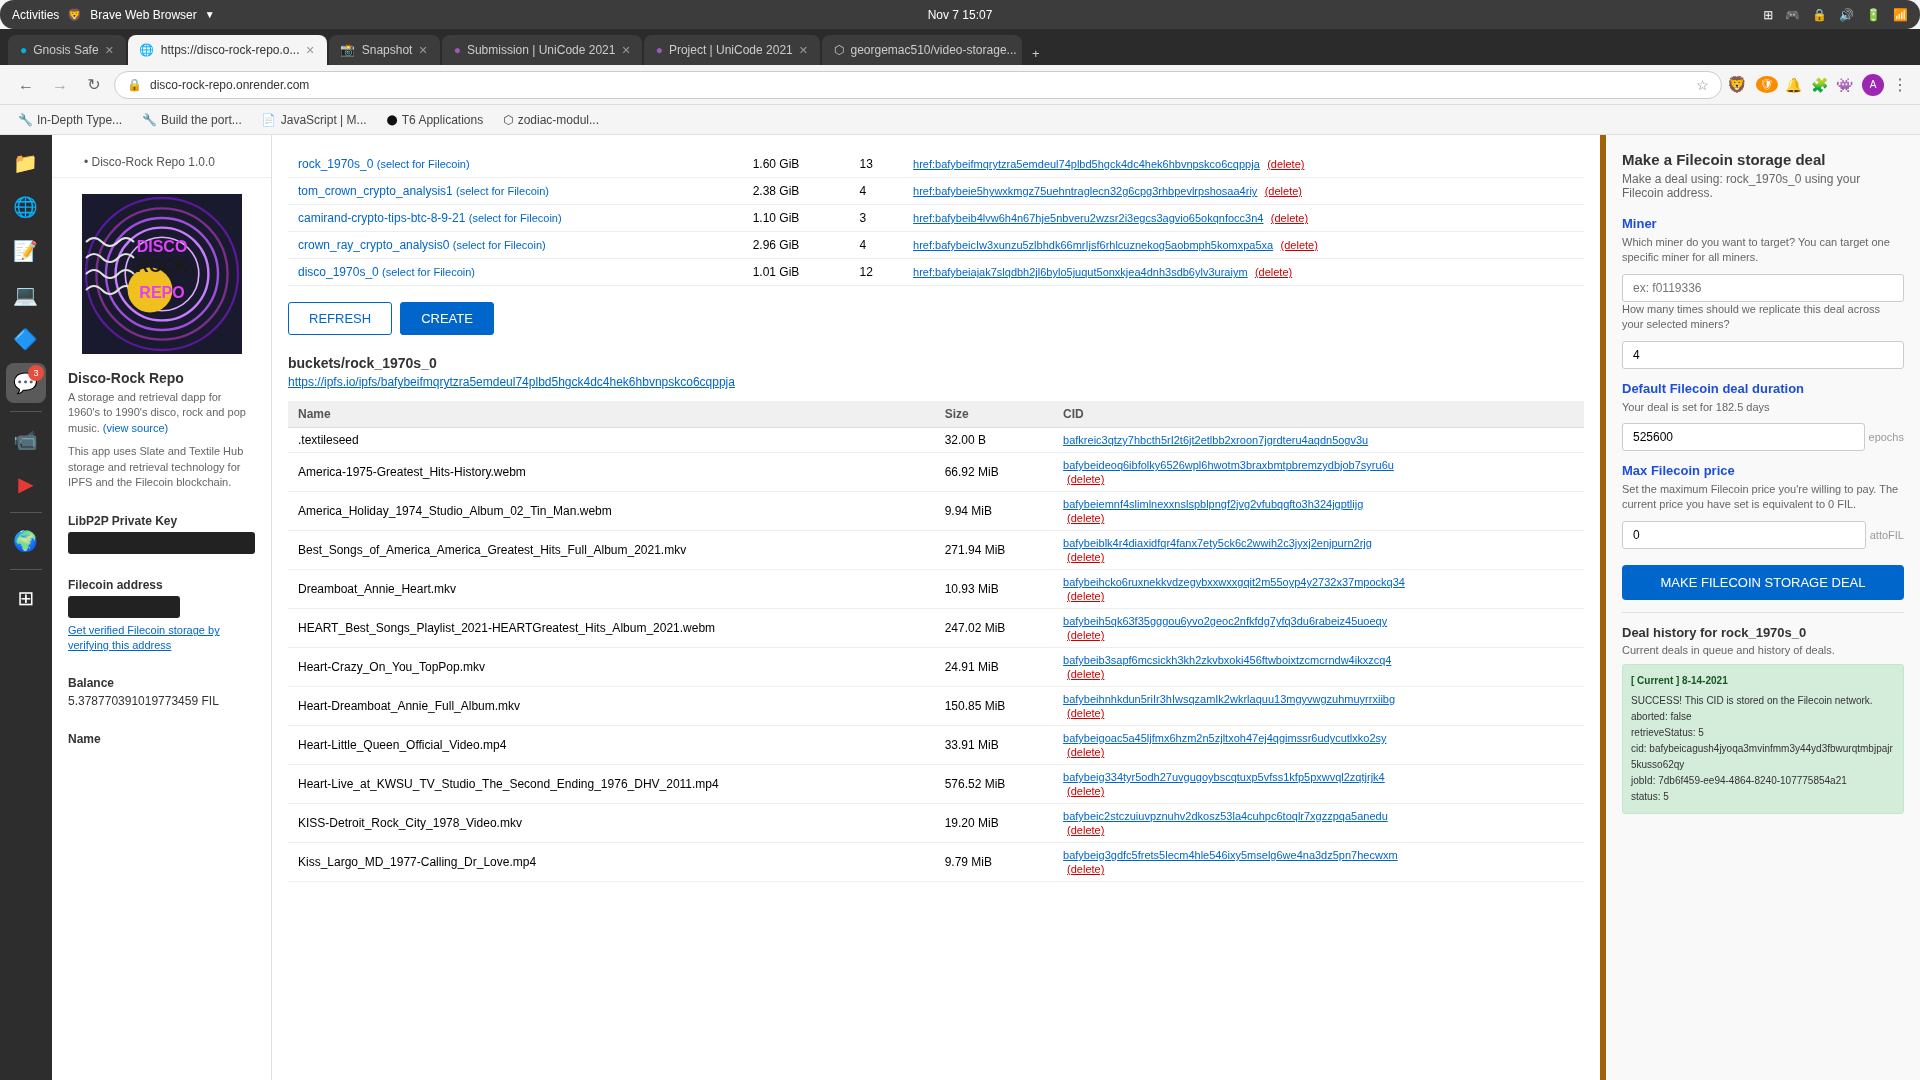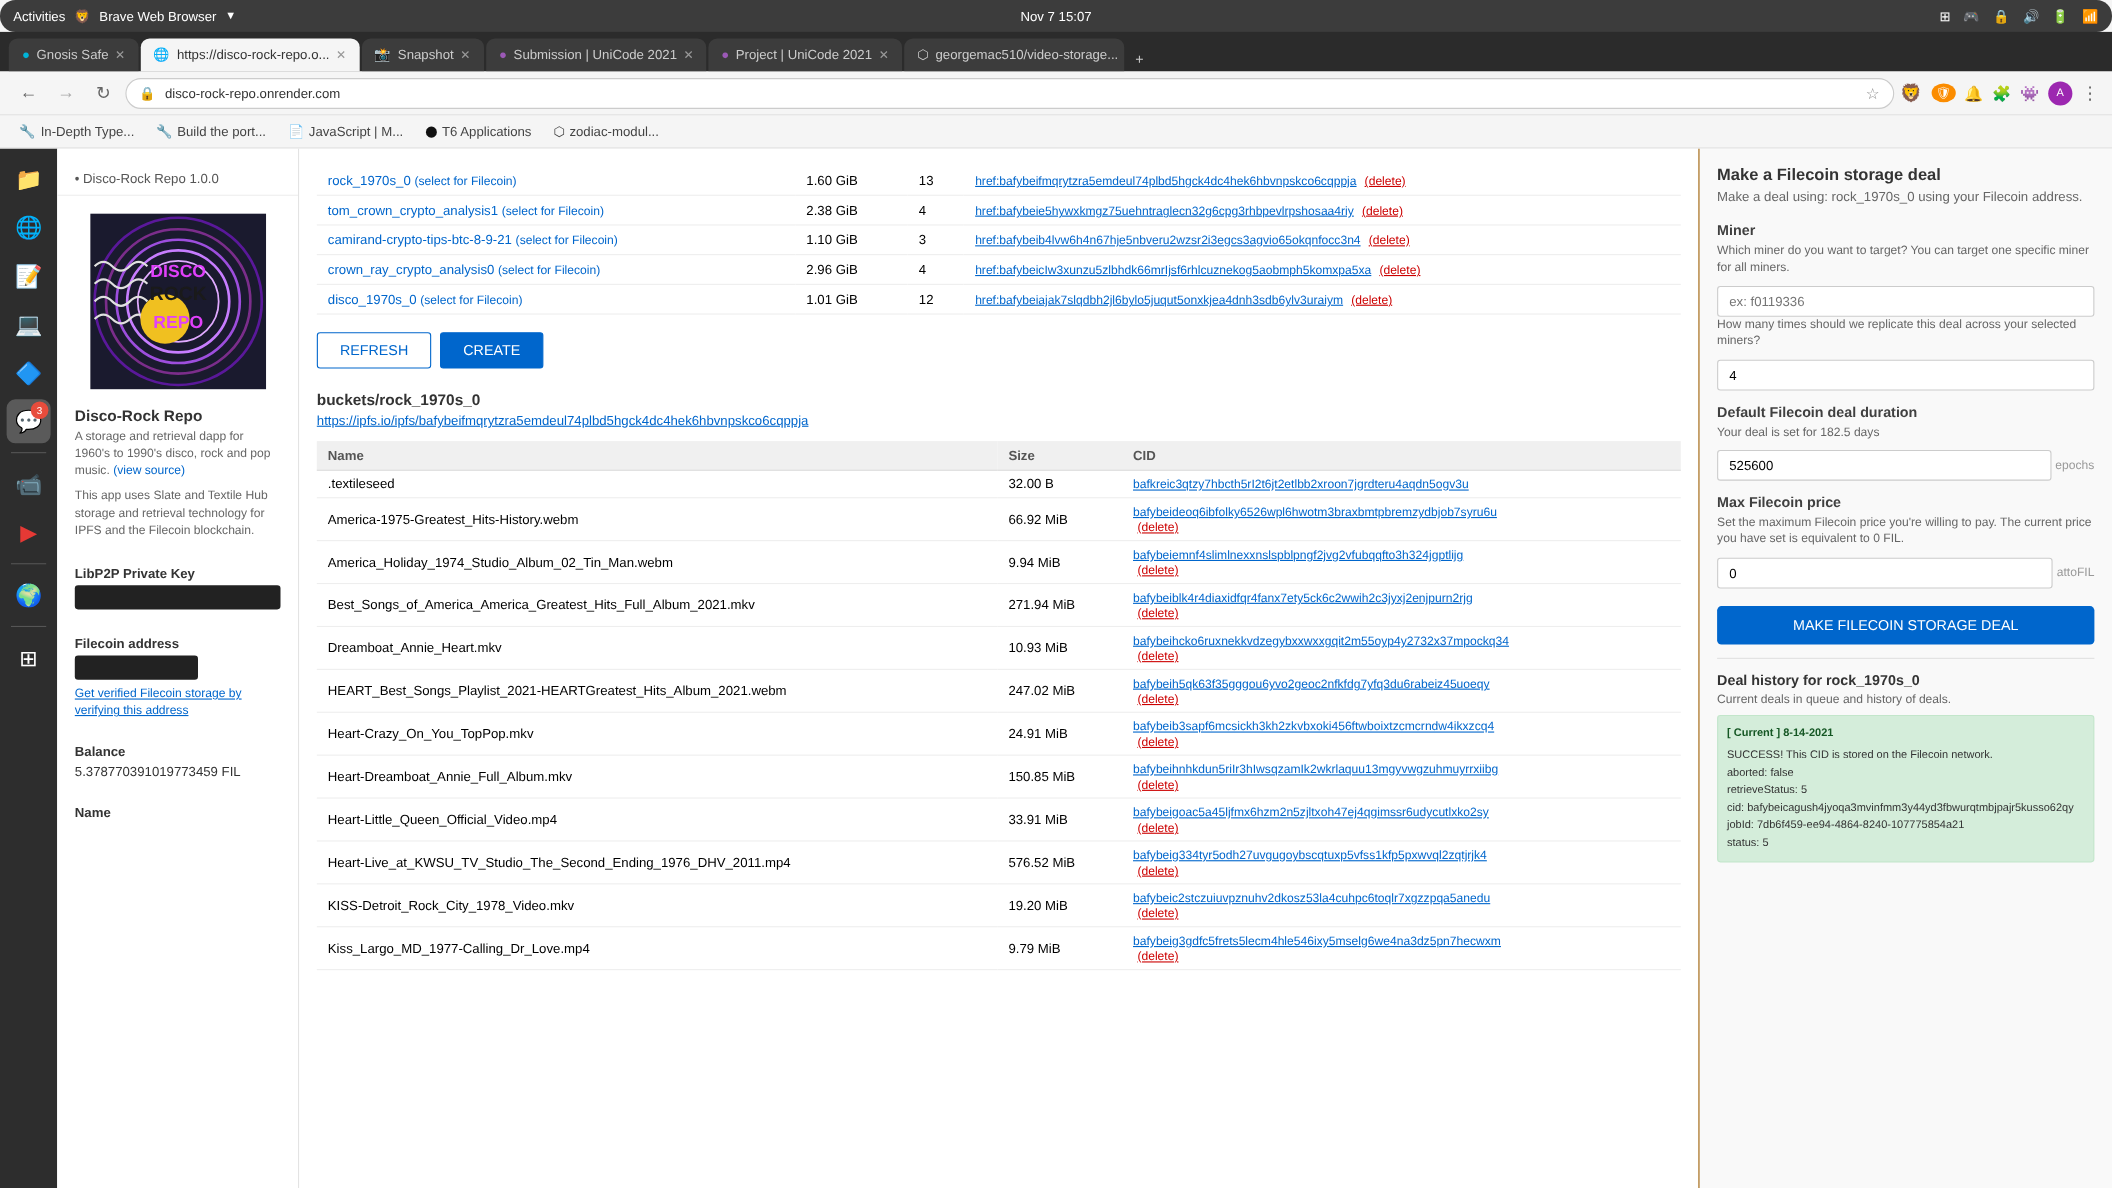--- a/index.html
+++ b/index.html
@@ -164,30 +164,30 @@
     
     .bucket-title { font-size: 14px; font-weight: bold; color: #333; margin-bottom: 4px; }
     .bucket-cid-link { color: #0066cc; font-size: 12px; cursor: pointer; display: block; margin-bottom: 12px; }
 
     .bucket-table { width: 100%; border-collapse: collapse; }
     .bucket-table th { background: #f0f0f0; padding: 6px 10px; text-align: left; font-size: 12px; color: #555; border-bottom: 1px solid #ddd; }
     .bucket-table td { padding: 5px 10px; border-bottom: 1px solid #eee; font-size: 12px; vertical-align: middle; }
 
     
     .right-sidebar {
-      width: 376px;
+      width: 320px;
       background: #f9f9f9;
-      border-left: 1px solid #a16207;
+      border-left: 6px solid #a16207;
       padding: 16px;
       overflow-y: auto;
       font-size: 12px;
     }
     .rs-title { font-size: 15px; font-weight: bold; color: #333; margin-bottom: 4px; }
     .rs-subtitle { font-size: 12px; color: #666; margin-bottom: 16px; }
-    .rs-section-title { font-size: 13px; font-weight: bold; color: #404040; margin-bottom: 4px; margin-top: 12px; }
+    .rs-section-title { font-size: 13px; font-weight: bold; color: #1d4ed8; margin-bottom: 4px; margin-top: 12px; }
     .rs-desc { font-size: 11px; color: #666; margin-bottom: 8px; line-height: 1.4; }
     .rs-input { width: 100%; border: 1px solid #ccc; border-radius: 3px; padding: 6px 10px; font-size: 12px; background: #fff; color: #000000; }
     .rs-input-row { display: flex; align-items: center; gap: 4px; }
     .rs-input-row input { flex: 1; border: 1px solid #ccc; border-radius: 3px; padding: 6px 10px; font-size: 12px; }
     .rs-unit { color: #999; font-size: 11px; }
     .btn-make-deal {
       background: #0066cc;
       color: #fff;
       border: none;
       padding: 10px 16px;
@@ -332,21 +332,21 @@
     <div class="sys-divider"></div>
     <div class="sys-icon" style="font-size:20px; color:#2d8cff;">📹</div>
     <div class="sys-icon" style="font-size:20px; color:#e53935;">▶</div>
     <div class="sys-divider"></div>
     <div class="sys-icon" style="font-size:20px;">🌍</div>
     <div class="sys-divider"></div>
     <div class="sys-icon" style="font-size:20px;">⊞</div>
   </div>
 
   <div class="app-sidebar">
-    <div style="padding: 8px 16px; font-size: 12px; color: #555; border-bottom: 1px solid #eee; margin-bottom: 8px;">
+    <div style="padding: 8px 32px; font-size: 12px; color: #555; border-bottom: 1px solid #eee; margin-bottom: 8px;">
       <span style="cursor:pointer; color:#555;">• Disco-Rock Repo 1.0.0</span>
     </div>
 
     <div class="app-logo">
       <svg class="app-logo-img" viewBox="0 0 200 200">
 
         <rect width="200" height="200" fill="#1a1a2e"></rect>
 
         <circle cx="100" cy="100" r="95" fill="none" stroke="#5a189a" stroke-width="3"></circle>
         <circle cx="100" cy="100" r="82" fill="none" stroke="#7b2d8b" stroke-width="3"></circle>

